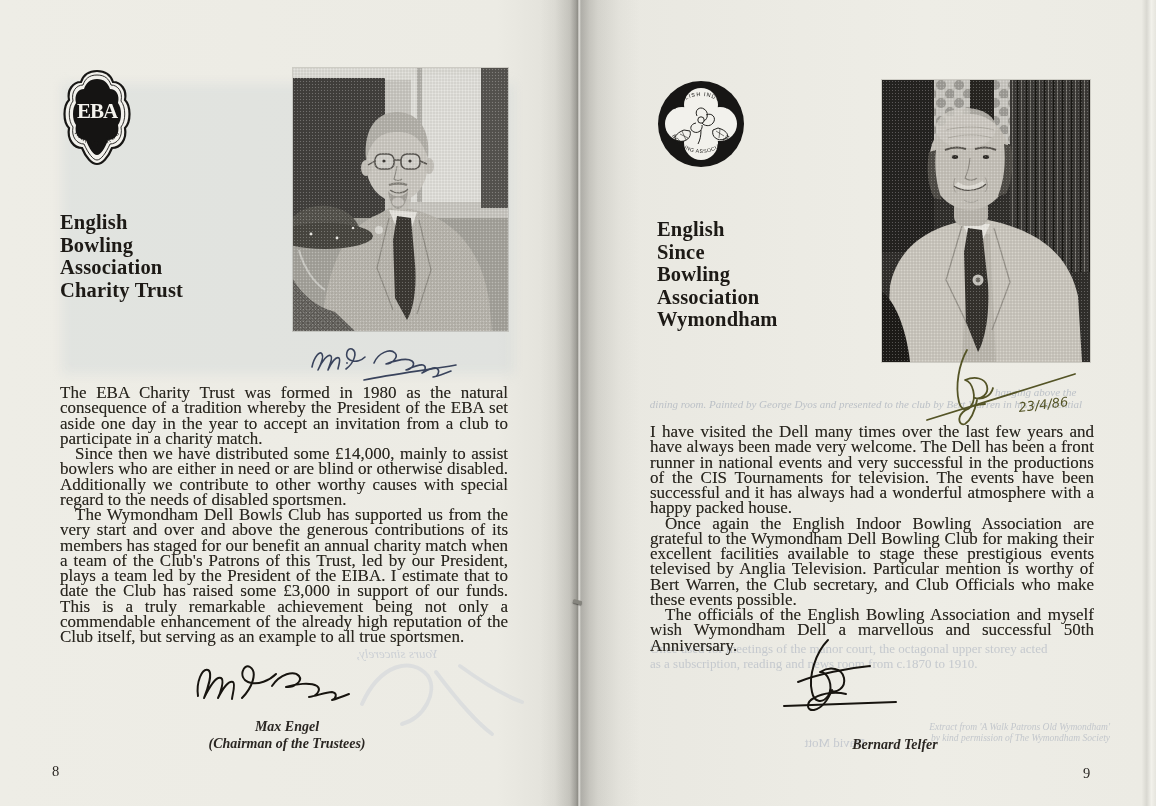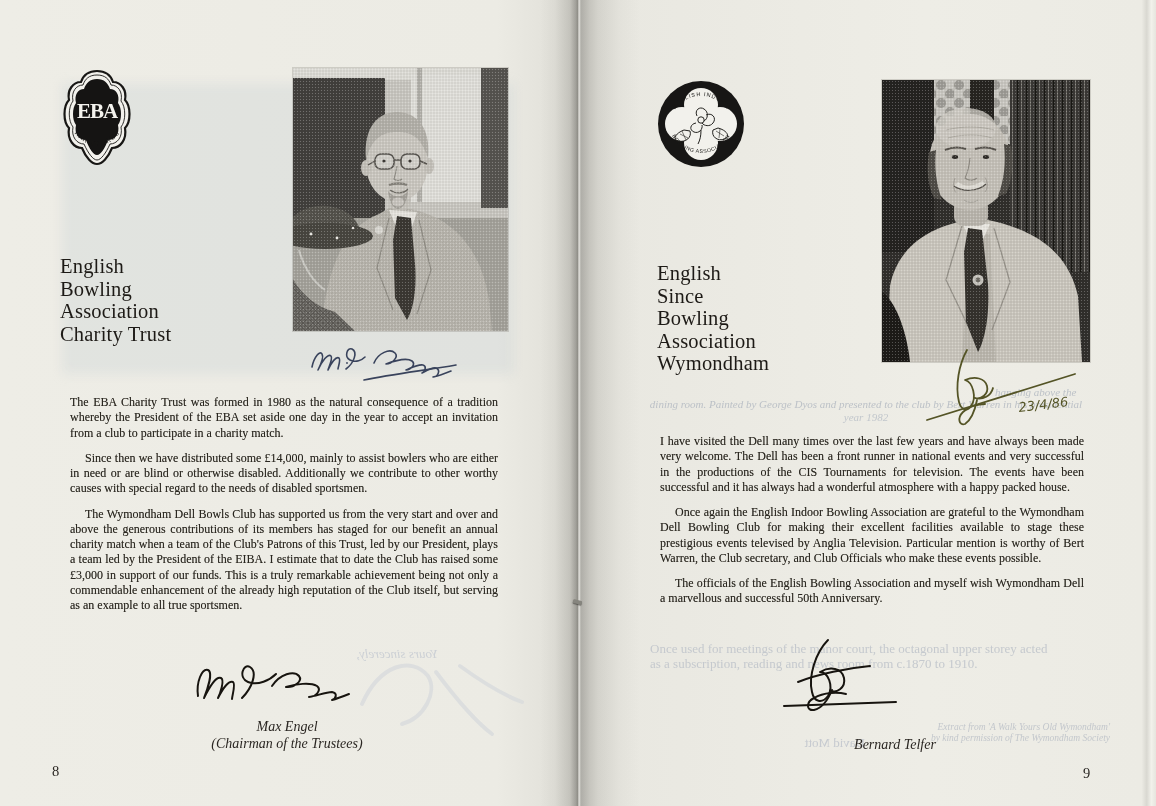--- a/index.html
+++ b/index.html
@@ -25,36 +25,36 @@
   .tint{position:absolute;filter:blur(6px);pointer-events:none;}
   #tint-left{left:62px;top:84px;width:452px;height:290px;background:rgba(183,194,204,0.22);}
 
   .ghost-text{position:absolute;color:#c0c5cb;pointer-events:none;}
   .ghost-italic{font-style:italic;}
   .mirror{transform:scaleX(-1);}
 
   
   .logo{position:absolute;}
   
-  .heading{position:absolute;font-weight:normal;color:#1d1a16;font-size:20.5px;line-height:22.5px;letter-spacing:0.2px;margin-top:44px;}
+  .heading{position:absolute;font-weight:bold;color:#1d1a16;font-size:20.5px;line-height:22.5px;letter-spacing:0.2px;}
   
   .bodycol{position:absolute;color:#29261f;}
-  .bodycol p{margin:10px;text-align:justify;font-size:12px;line-height:15.25px;text-shadow:0 0 0.4px rgba(45,40,33,0.45);}
+  .bodycol p{margin:0;text-align:justify;font-size:17px;line-height:15.25px;text-shadow:0 0 0.4px rgba(45,40,33,0.45);}
   .bodycol p.ind{text-indent:15px;}
 
   .photo{position:absolute;overflow:hidden;box-shadow:0 0 0 1px rgba(110,108,100,0.25);}
   .photo svg{display:block;}
   .halftone{position:absolute;inset:0;pointer-events:none;
     background-image:
       radial-gradient(rgba(255,255,255,0.25) 0.5px, rgba(0,0,0,0) 0.7px),
       radial-gradient(rgba(25,24,20,0.20) 0.5px, rgba(0,0,0,0) 0.7px);
     background-size:3px 3px,3px 3px;background-position:0 0,1.5px 1.5px;}
 
   .sig{position:absolute;pointer-events:none;}
-  .namecap{position:absolute;text-align:center;font-style:italic;font-size:14px;line-height:17px;color:#2a2622;}
+  .namecap{position:absolute;text-align:center;font-style:italic;font-size:14px;line-height:17px;color:#2a2622;font-weight:bold;}
   .pagenum{position:absolute;font-size:14.5px;color:#2a2622;}
 </style>
 </head>
 <body>
 
 <div id="spread">
 
   <div class="page" id="page-left">
 
     <div class="tint" id="tint-left"></div>
@@ -172,26 +172,25 @@
       <div>(Chairman of the Trustees)</div>
     </div>
 
     <div class="pagenum" style="left:52px;top:763px;">8</div>
   </div>
 
   <div class="page" id="page-right">
 
     <div class="ghost-text ghost-italic" style="left:417px;top:386px;width:110px;font-size:11px;color:#bcc1c7;">hanging above the</div>
     <div class="ghost-text ghost-italic" style="left:44px;top:398px;width:488px;font-size:11px;text-align:center;color:#bcc1c7;">dining room. Painted by George Dyos and presented to the club by Bert Warren in his presidential</div>
-    <div class="ghost-text ghost-italic" style="left:44px;top:411px;width:488px;font-size:11px;text-align:center;color:#c2c7cc;">year 1982</div>
 
     <div class="ghost-text" style="left:72px;top:641px;width:450px;font-size:13px;color:#c5c9ce;">Once used for meetings of the manor court, the octagonal upper storey acted</div>
     <div class="ghost-text" style="left:72px;top:656px;width:450px;font-size:13px;color:#c5c9ce;">as a subscription, reading and news room from c.1870 to 1910.</div>
     <div class="ghost-text ghost-italic" style="left:302px;top:722px;width:230px;font-size:9.5px;line-height:11px;text-align:right;color:#c3c7cc;">
-      <div>Extract from 'A Walk Yours Old Wymondham'</div>
+      <div>Extract from 'A Walk Patrons Old Wymondham'</div>
       <div>by kind permission of The Wymondham Society</div>
     </div>
     <div class="ghost-text mirror" style="left:197px;top:735px;width:90px;font-size:13px;color:#c6cad0;">David Mott</div>
 
     <svg class="logo" style="left:78px;top:78px;" width="90" height="92" viewBox="0 0 90 92">
       <circle cx="45" cy="46" r="43" fill="#171615"></circle>
       <g fill="#f2f1ec">
         <circle cx="45" cy="27" r="17"></circle>
         <circle cx="45" cy="65" r="17"></circle>
         <circle cx="26" cy="46" r="17"></circle>

